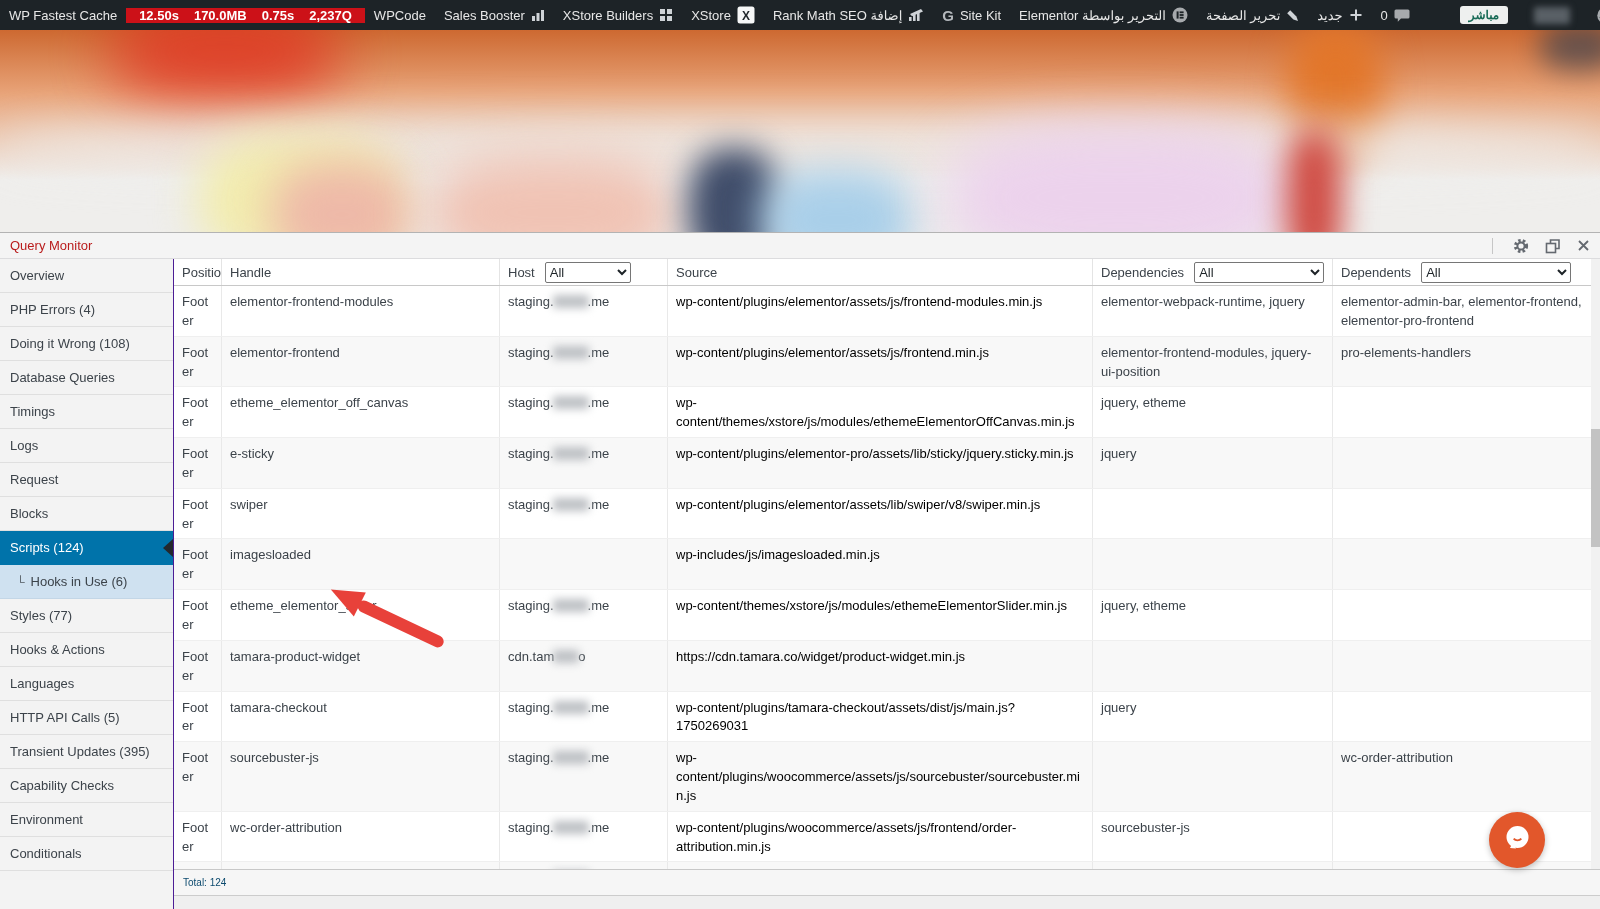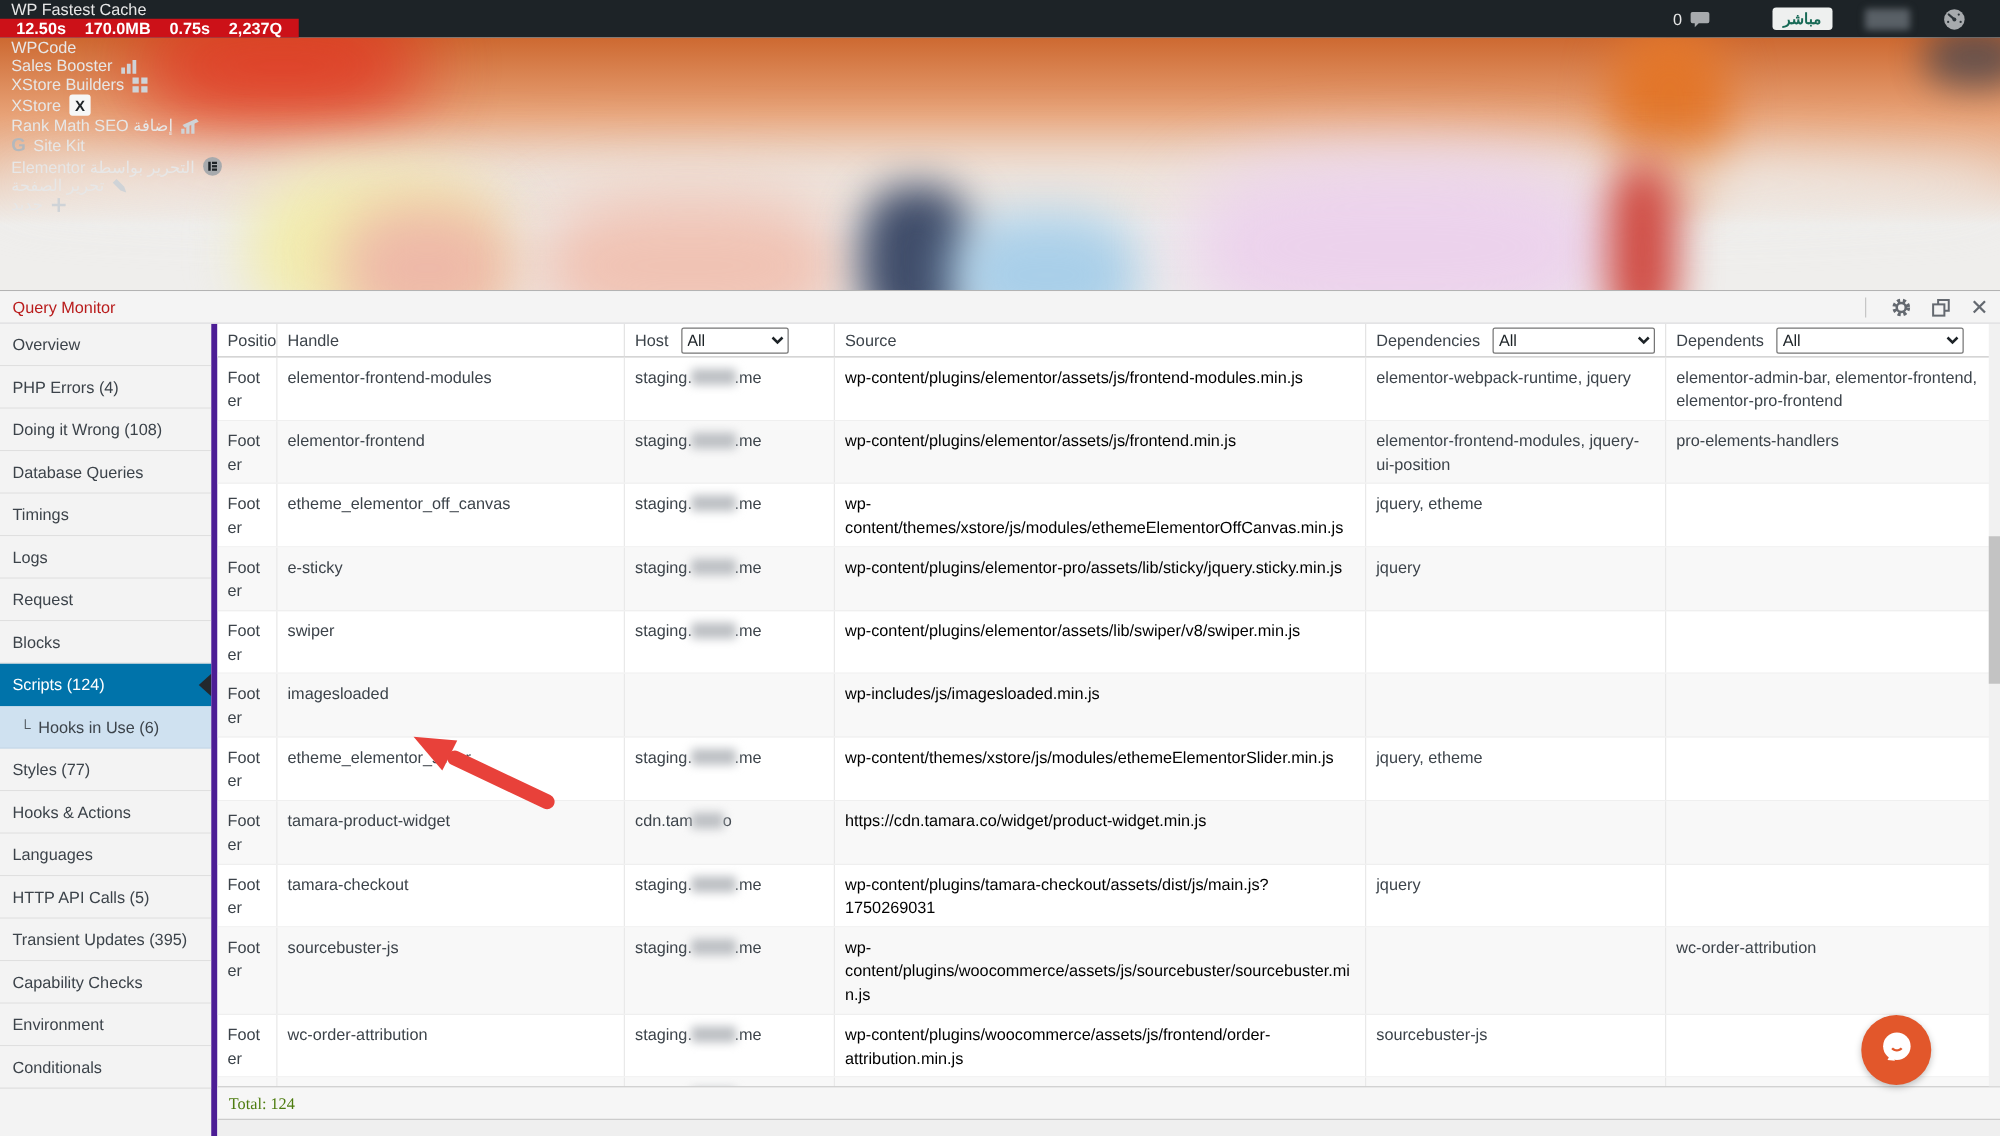--- a/index.html
+++ b/index.html
@@ -36,21 +36,21 @@
   .qm { position:absolute; top:232px; left:0; width:1600px; height:677px; background:#fff;
     border-top:1px solid #b3b3b3; display:flex; flex-direction:column; z-index:40; }
   .qm-titlebar { height:26px; flex:0 0 26px; background:#f4f4f4; border-bottom:1px solid #dcdcde;
     display:flex; align-items:center; padding:0 10px; color:#b91c1c; }
   .qm-title { font-size:13px; }
   .qm-tb-icons { margin-left:auto; display:flex; align-items:center; gap:16px; }
   .qm-tb-sep { width:1px; height:16px; background:#c6c6c6; margin-right:4px; }
   .qm-tb-btn { display:flex; align-items:center; cursor:pointer; }
 
   .qm-body { flex:1; display:flex; overflow:hidden; }
-  .qm-sidebar { width:174px; flex:0 0 174px; background:#f3f3f3; border-right:5px solid #4c1d95;
+  .qm-sidebar { width:174px; flex:0 0 174px; background:#f3f3f3; border-right:1px solid #4c1d95;
     overflow:hidden; }
   .qm-menu-item { height:34px; display:flex; align-items:center; padding:0 10px;
     border-bottom:1px solid #dfdfdf; color:#3c434a; font-size:13px; position:relative;
     cursor:pointer; background:#f3f3f3; }
   .qm-menu-item.selected { background:#0073aa; color:#fff; border-bottom-color:#0073aa; }
   .qm-menu-item.selected::after { content:""; position:absolute; right:0; top:50%;
     transform:translateY(-50%); width:0; height:0;
     border-top:9px solid transparent; border-bottom:9px solid transparent;
     border-right:10px solid #23282d; }
   .qm-menu-item.sub { background:#cfe1f0; padding-left:16px; border-bottom-color:#c3d6e6; }
@@ -73,40 +73,40 @@
     font-size:13px; line-height:1.45; overflow:hidden; white-space:pre-line;
     overflow-wrap:break-word; }
   .qm-td:last-child { border-right:none; }
   .src-link { color:#000000; text-decoration:none; cursor:pointer; }
   .host-blur { display:inline-block; height:13px; background:#bdc0c4; filter:blur(4px);
     border-radius:2px; vertical-align:-2px; margin:0 -1px; }
 
   .qm-footer { position:absolute; left:0; right:0; bottom:0; height:40px; background:#efefef;
     border-top:1px solid #c8c8c8; z-index:6; }
   .qm-total { height:26px; line-height:26px; background:#f6f6f6; border-bottom:1px solid #cccccc;
-    padding:0 9px; color:#4d7c0f; font-size:13px;font-family:Liberation Serif, serif; }
+    padding:0 9px; color:#0c4a6e; font-size:10px; }
 
   .qm-scrollbar { position:absolute; top:0; right:0; width:9px; bottom:40px;
     background:#f1f1f1; z-index:7; }
   .qm-scroll-thumb { position:absolute; top:170px; right:0; width:9px; height:118px;
     background:#c3c3c3; }
 
   .anno-arrow { position:absolute; left:0; top:0; width:100%; height:100%;
     pointer-events:none; z-index:8; }
 
   
   .chat-btn { position:absolute; left:1489px; top:812px; width:56px; height:56px;
     border-radius:50%; background:#e2572b; z-index:70; display:flex; align-items:center;
     justify-content:center; cursor:pointer; box-shadow:0 2px 6px rgba(0,0,0,.25); }
 </style>
 </head>
 <body>
 
 <div class="admin-bar">
-  <div id="ab-left" style="display:flex;align-items:flex-start;flex-direction:column;">
+  <div id="ab-left" style="display:flex;align-items:center;">
       <div class="ab-item">
         <span class="lbl">WP Fastest Cache</span>
       </div>
       <div class="ab-stats">
         <span>12.50s</span>
         <span>170.0MB</span>
         <span>0.75s</span>
         <span>2,237Q</span>
       </div>
       <div class="ab-item">

